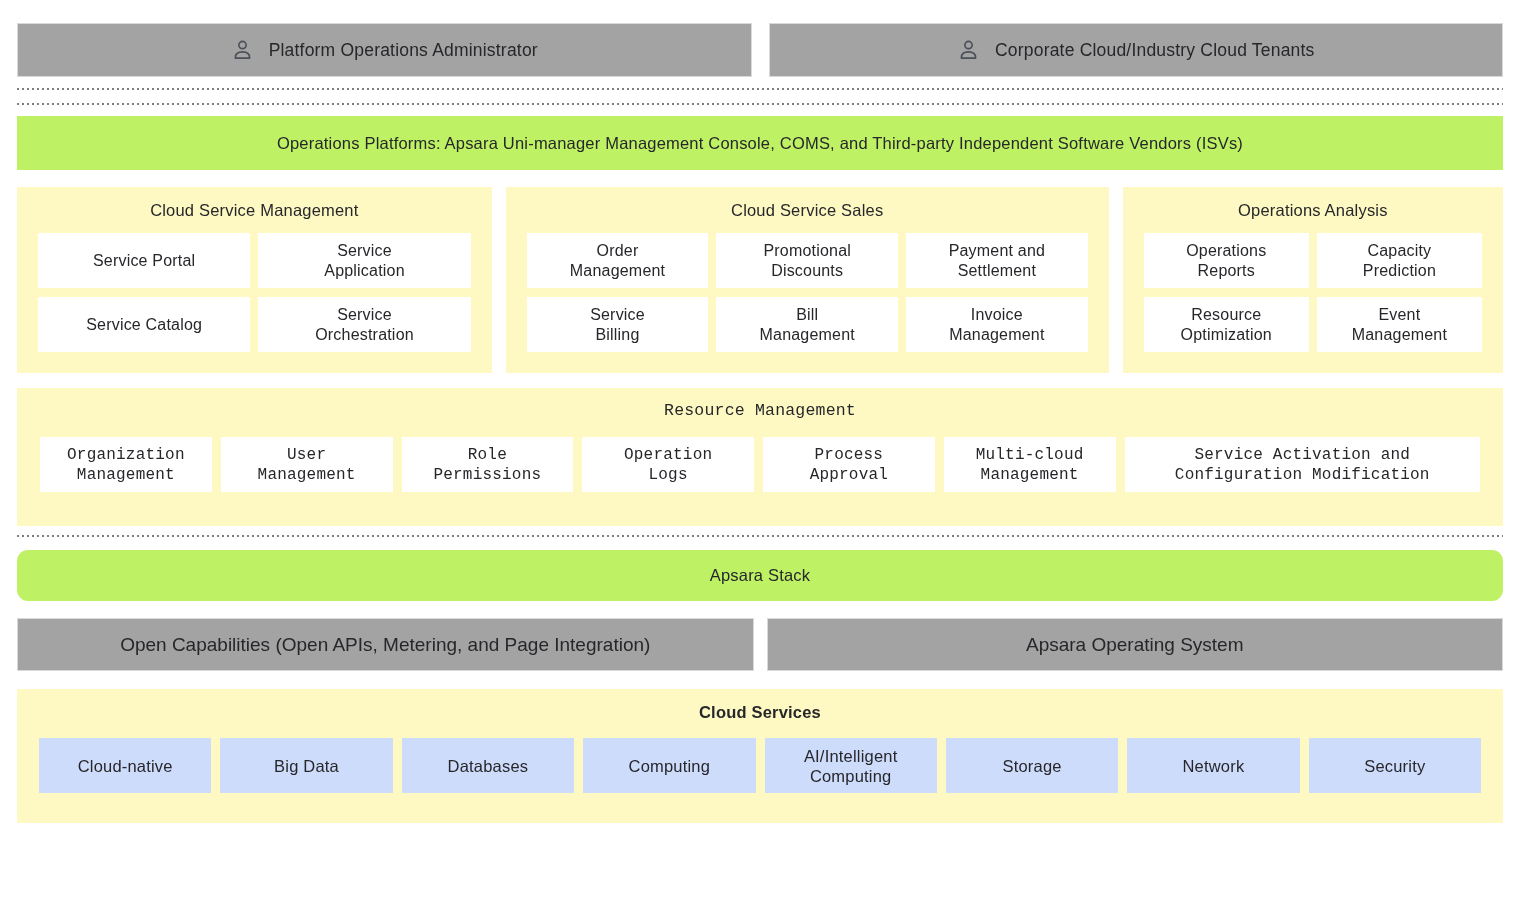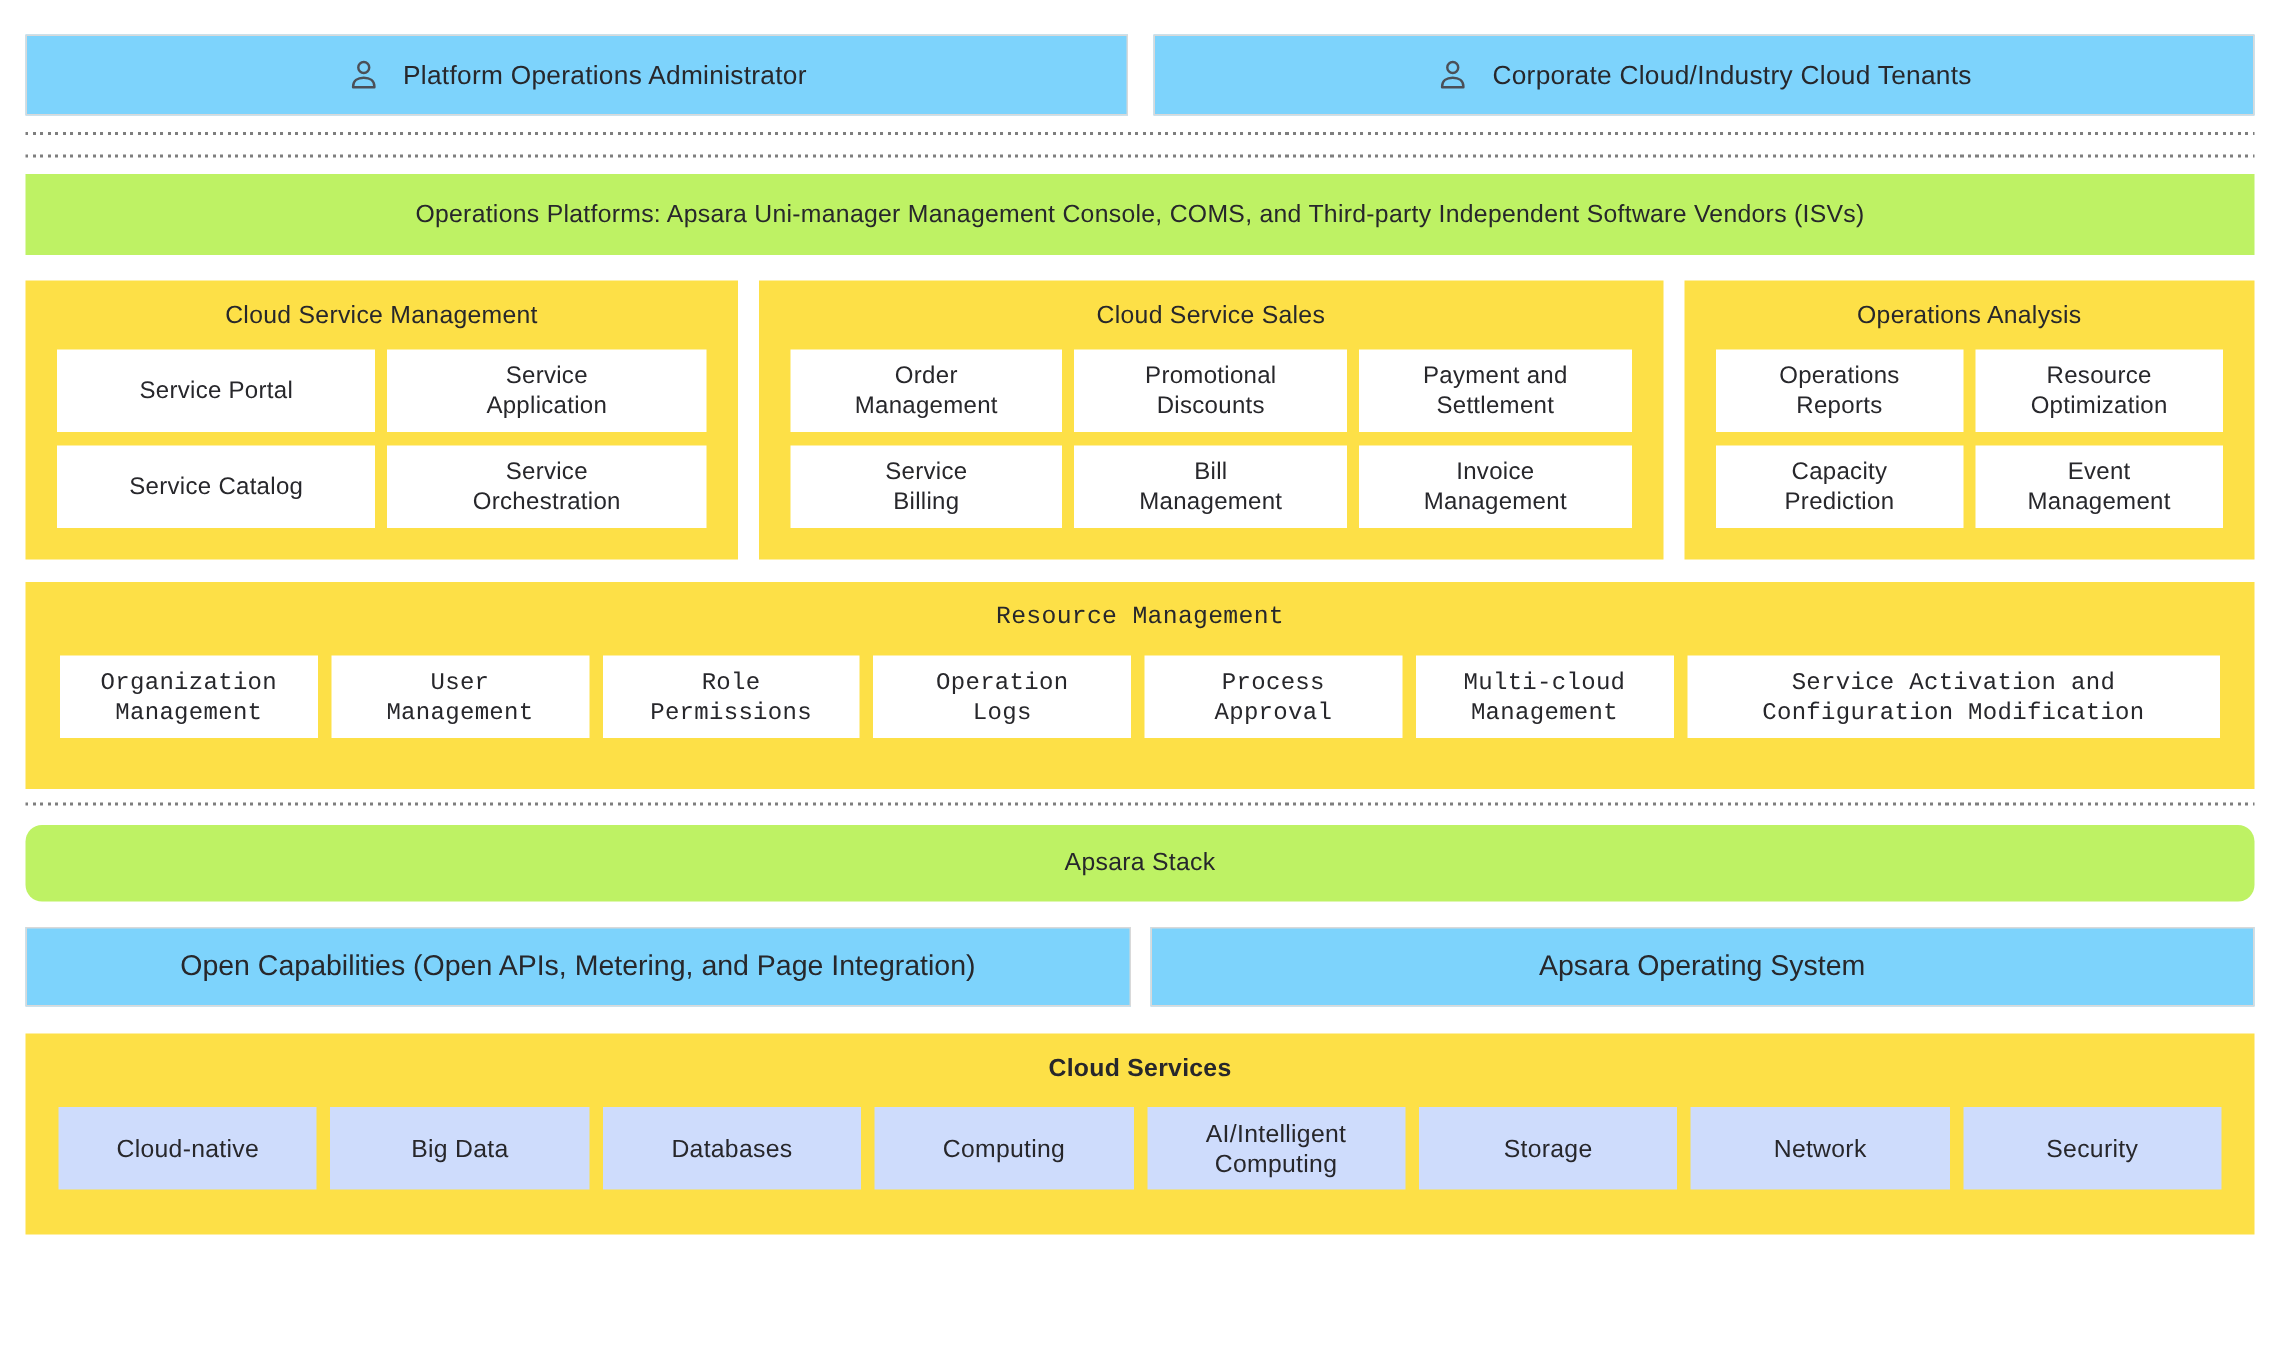--- a/index.html
+++ b/index.html
@@ -8,21 +8,21 @@
     font-family:"Liberation Sans",sans-serif;
     color:#27272b;
     -webkit-font-smoothing:antialiased;
   }
   .page{box-sizing:border-box;width:1520px;height:914px;padding:23px 17px 0 17px;}
 
   
   .row{display:flex;gap:17px;}
   .outline-box{
     box-sizing:border-box;flex:1;height:54px;
-    border:1.6px solid #d9d9d9;background:#7dd3fc;
+    border:1.6px solid #d9d9d9;background:#a3a3a3;
     display:flex;align-items:center;justify-content:center;gap:15px;
   }
   .actors .outline-box{font-size:17.5px;letter-spacing:.2px;}
   .portals .outline-box{font-size:16.5px;}
   .platform-row{margin-top:17px;gap:13px;}
   .platform-row .outline-box{height:53px;font-size:19px;}
 
   .icon-wrap{display:flex;align-items:center;}
 
   
@@ -38,21 +38,21 @@
   .banner{
     height:54px;background:#bef264;
     display:flex;align-items:center;justify-content:center;
     font-size:16.5px;letter-spacing:.2px;
   }
   .banner-apsara{height:51px;border-radius:11px;}
 
   
   .panels-row{display:flex;gap:14px;margin-top:17px;}
   .panel{
-    box-sizing:border-box;background:#fde047;padding:13px 21px 0 21px;
+    box-sizing:border-box;background:#fef9c3;padding:13px 21px 0 21px;
   }
   .panel-title{text-align:center;font-size:16.5px;line-height:20px;margin-bottom:13px;letter-spacing:.2px;}
   .panel-csm{flex:472 0 0;height:186px;}
   .panel-sales{flex:612 0 0;height:186px;}
   .panel-oa{flex:369 0 0;height:186px;}
   .grid2{display:grid;grid-template-columns:1fr 1fr;gap:9px 8px;}
   .grid3{display:grid;grid-template-columns:1fr 1fr 1fr;gap:9px 8px;}
 
   .card{
     box-sizing:border-box;height:55px;background:#ffffff;
@@ -137,24 +137,24 @@
         <div class="card">Invoice
 Management</div>
       </div>
     </div>
 
     <div class="panel panel-oa">
       <div class="panel-title">Operations Analysis</div>
       <div class="grid2">
         <div class="card">Operations
 Reports</div>
+        <div class="card">Capacity
+Prediction</div>
         <div class="card">Resource
 Optimization</div>
-        <div class="card">Capacity
-Prediction</div>
         <div class="card">Event
 Management</div>
       </div>
     </div>
 
   </div>
 
   <div class="panel panel-rm">
     <div class="panel-title">Resource Management</div>
     <div class="rm-cards">

